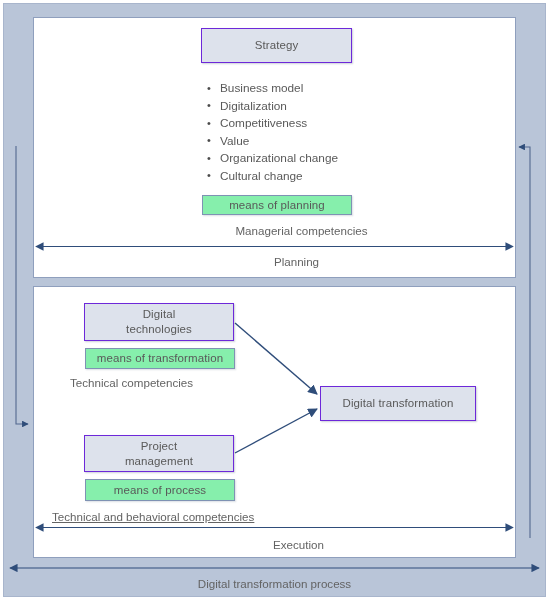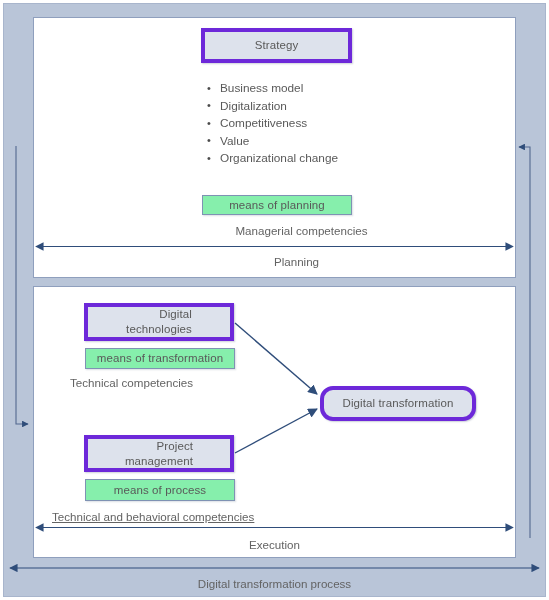--- a/index.html
+++ b/index.html
@@ -46,37 +46,36 @@
     align-items: center;
     justify-content: center;
     text-align: center;
     color: #595959;
     font-size: 11.5px;
     line-height: 1.28;
     letter-spacing: 0.1px;
   }
   .node.filled {
     background: #dde2ec;
-    border: 4px solid #6d28d9;
+    border: 1px solid #6d28d9;
     box-shadow: 1px 1px 1.5px rgba(90,105,130,0.30);
-    text-align: right;
   }
   .node.hollow {
     background: #86efac;
     border: 1px solid #7f92b3;
     box-shadow: 1px 1px 1.5px rgba(90,105,130,0.22);
   }
 
   #node-strategy        { left: 201px; top: 28px;  width: 151px; height: 35px; }
   #node-means-planning  { left: 202px; top: 195px; width: 150px; height: 20px; }
   #node-digital-tech    { left: 84px;  top: 303px; width: 150px; height: 38px; }
   #node-means-transform { left: 85px;  top: 348px; width: 150px; height: 21px; }
   #node-project-mgmt    { left: 84px;  top: 435px; width: 150px; height: 37px; }
   #node-means-support   { left: 85px;  top: 479px; width: 150px; height: 22px; }
-  #node-digital-transf  { left: 320px; top: 386px; width: 156px; height: 35px; border-radius: 13px; }
+  #node-digital-transf  { left: 320px; top: 386px; width: 156px; height: 35px; }
 
   
   #bullet-list {
     position: absolute;
     left: 206px;
     top: 80px;
     width: 220px;
     margin: 0;
     padding: 0;
     list-style: none;
@@ -103,21 +102,21 @@
     position: absolute;
     color: #636363;
     font-size: 11.6px;
     white-space: nowrap;
   }
 
   #cap-managerial  { left: 33px;  top: 224px; width: 537px; text-align: center; }
   #cap-planning    { left: 33px;  top: 255px; width: 483px; text-align: center; padding-left: 22px; }
   #cap-technical   { left: 70px;  top: 376px; }
   #cap-tech-behav  { left: 52px;  top: 510px; text-decoration: underline; }
-  #cap-execution   { left: 33px;  top: 538px; width: 483px; text-align: center; }
+  #cap-execution   { left: 33px;  top: 538px; width: 483px; text-align: center; padding-left: 24px; }
   #cap-process     { left: 3px;   top: 577px; width: 543px; text-align: center; }
 
   
   .svg-layer {
     position: absolute;
     left: 0; top: 0;
     width: 549px;
     height: 600px;
     pointer-events: none;
   }
@@ -149,20 +148,21 @@
   <div class="node filled" id="node-strategy">
     <span>Strategy</span>
   </div>
 
   <ul id="bullet-list">
     <li>Business model</li>
     <li>Digitalization</li>
     <li>Competitiveness</li>
     <li>Value</li>
     <li>Organizational change</li>
+    <li>Cultural change</li>
   </ul>
 
   <div class="node hollow" id="node-means-planning">
     <span>means of planning</span>
   </div>
 
   <div class="caption" id="cap-managerial">Managerial competencies</div>
 
   <svg class="svg-layer" viewBox="0 0 549 600" xmlns="http://www.w3.org/2000/svg">
     <line x1="36" y1="246.5" x2="513" y2="246.5" stroke="#2f4d7a" stroke-width="1.2" marker-start="url(#ah)" marker-end="url(#ah)"></line>

